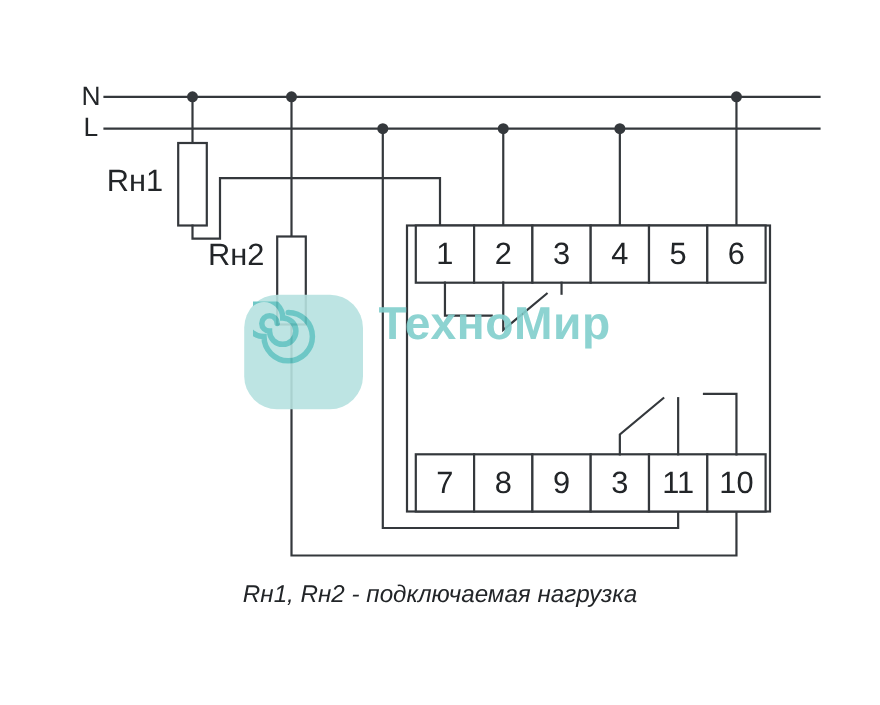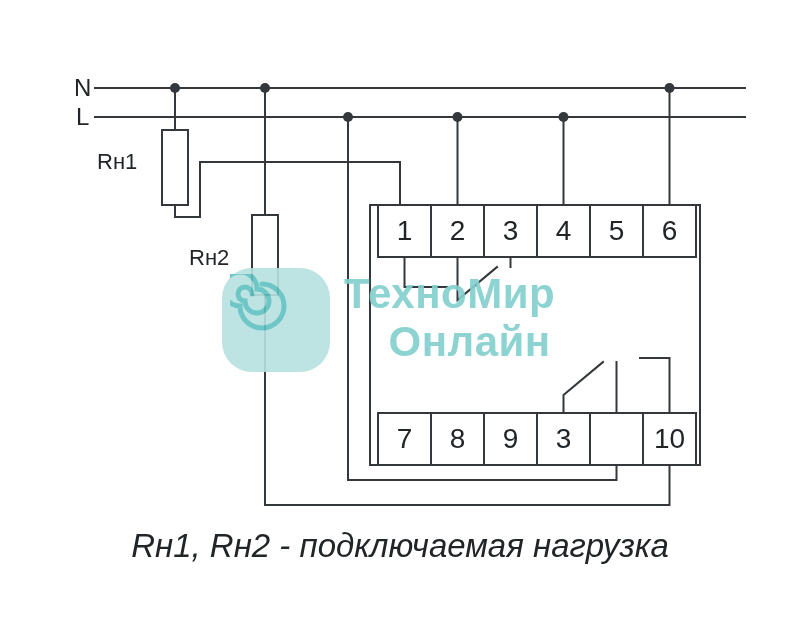--- a/index.html
+++ b/index.html
@@ -5,39 +5,39 @@
   html,body{margin:0;padding:0;background:#fff;}
   .stage{
     position:relative;width:800px;height:641px;background:#fff;overflow:hidden;
     font-family:"Liberation Sans",sans-serif;
   }
   .schematic{position:absolute;left:0;top:0;}
   .schematic path{stroke:var(--wire,#34383c);stroke-width:2;fill:none;stroke-linecap:square;}
   .schematic rect{stroke:var(--wire,#34383c);stroke-width:2;fill:#ffffff;}
   .schematic circle{fill:var(--wire,#34383c);stroke:none;}
   .lbl{position:absolute;color:var(--text,#222528);font-size:24px;}
-  .lbl-load{font-size:22px;}
+  .lbl-load{font-size:28px;}
   .cell{
     position:absolute;width:53px;height:52px;display:flex;align-items:center;justify-content:center;
     font-size:28px;color:var(--text,#222528);
   }
   .wm-logo{
     position:absolute;left:222px;top:268px;width:108px;height:104px;border-radius:30px;
     background:var(--watermark-fill,#b6e2e0);opacity:.9;
   }
   .wm-logo svg{position:absolute;left:8px;top:6px;}
   .wm-logo path{stroke:var(--watermark-spiral,#5fc2c0);stroke-width:5;fill:none;stroke-linecap:round;}
   .wm-text{
     position:absolute;left:344px;top:270px;color:var(--watermark-teal,#84d0ce);
     font-weight:bold;font-size:42px;line-height:48px;opacity:.92;letter-spacing:0.5px;text-align:center;
   }
   .wm-line2{margin-left:40px;}
   .caption{
     position:absolute;left:0;right:0;top:527px;text-align:center;
-    font-style:italic;font-size:33px;color:var(--text,#222528);
+    font-style:italic;font-size:22px;color:var(--text,#222528);
   }
 </style>
 </head>
 <body>
 
 <div class="stage">
 
   <svg class="schematic" width="800" height="641" viewBox="0 0 800 641">
     <g>
       <path d="M95 88 H745"></path>
@@ -90,39 +90,39 @@
       <circle cx="669.5" cy="88" r="5"></circle>
       <circle cx="348" cy="117" r="5"></circle>
       <circle cx="457.5" cy="117" r="5"></circle>
       <circle cx="563.5" cy="117" r="5"></circle>
     </g>
   </svg>
 
   <div class="lbl" style="left:74px;top:74px">N</div>
   <div class="lbl" style="left:76px;top:103px">L</div>
   <div class="lbl lbl-load" style="left:97px;top:149px">Rн1</div>
-  <div class="lbl lbl-load" style="left:189px;top:245px">Rн2</div>
+  <div class="lbl lbl-load" style="left:189px;top:216px">Rн2</div>
 
   <div class="cell" style="left:378px;top:205px">1</div>
   <div class="cell" style="left:431px;top:205px">2</div>
   <div class="cell" style="left:484px;top:205px">3</div>
   <div class="cell" style="left:537px;top:205px">4</div>
   <div class="cell" style="left:590px;top:205px">5</div>
   <div class="cell" style="left:643px;top:205px">6</div>
   <div class="cell" style="left:378px;top:413px">7</div>
   <div class="cell" style="left:431px;top:413px">8</div>
   <div class="cell" style="left:484px;top:413px">9</div>
   <div class="cell" style="left:537px;top:413px">3</div>
+  <div class="cell" style="left:590px;top:413px">11</div>
   <div class="cell" style="left:643px;top:413px">10</div>
 
   <div class="wm-logo">
     <svg width="64" height="64" viewBox="0 0 64 64">
       <path d="M32 10 a22 22 0 1 1 -22 22 a17 17 0 1 1 17 -17 a12 12 0 1 1 -12 12 a7 7 0 1 1 7 -7"></path>
     </svg>
   </div>
   <div class="wm-text">
     <div>ТехноМир</div>
-    <div class="wm-line2">Онлайн</div>
   </div>
 
   <div class="caption">Rн1, Rн2 - подключаемая нагрузка</div>
 
 </div>
 
 </body></html>

